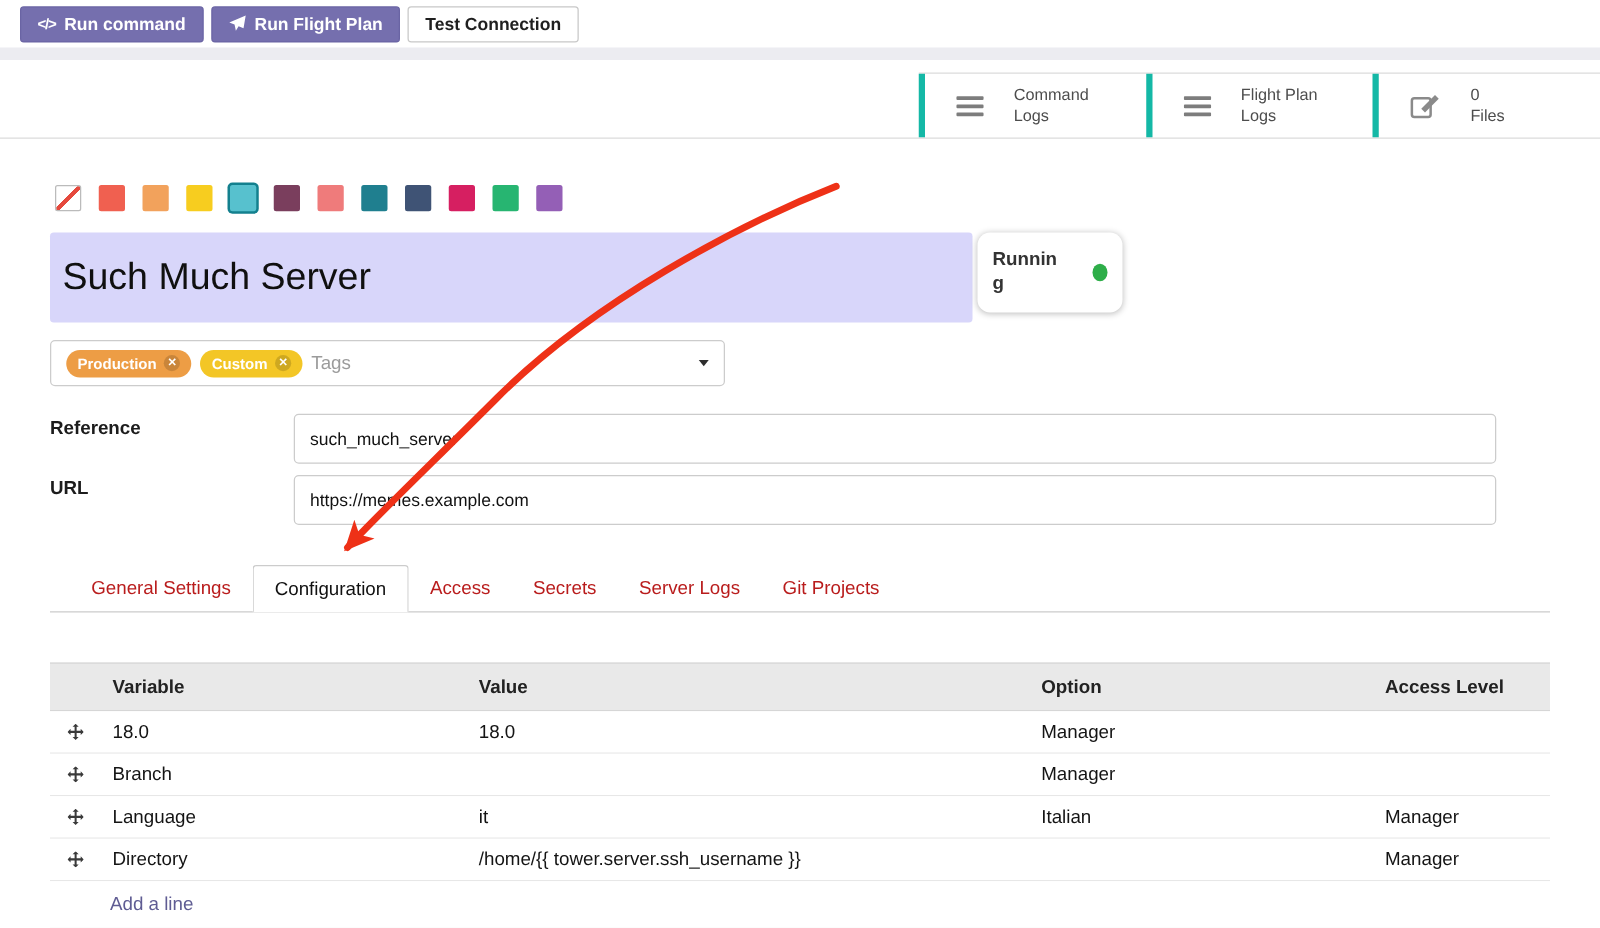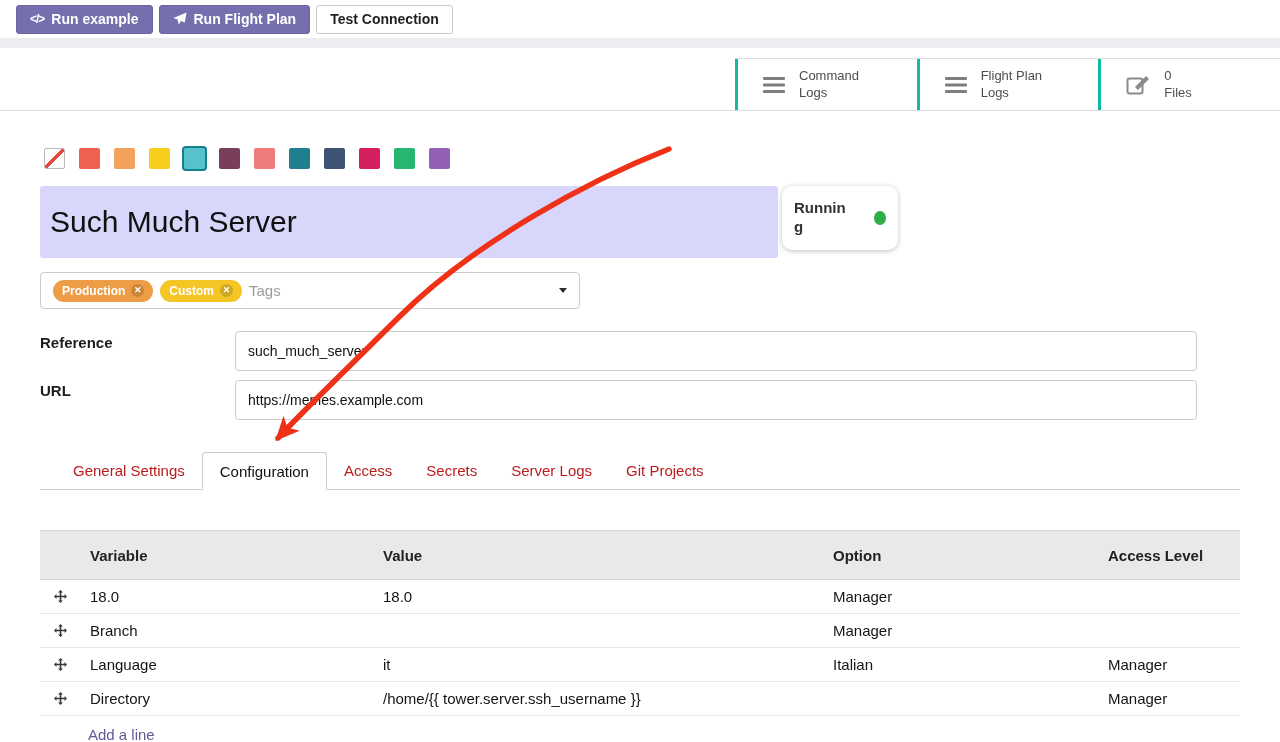--- a/index.html
+++ b/index.html
@@ -9,21 +9,21 @@
   
   .toolbar{position:absolute;top:0;left:0;right:0;height:38px;display:flex;align-items:center;gap:6px;padding-left:16px;background:#fff}
   .btn{height:29px;display:inline-flex;align-items:center;gap:7px;padding:0 13px;border-radius:3px;font-size:14px;font-weight:bold;font-family:inherit;cursor:pointer}
   .btn-primary{background:#756FAE;border:1px solid #6a64a4;color:#fff}
   .btn-secondary{background:#fff;border:1px solid #c8c8c8;color:#1f1f1f}
   .code-glyph{font-size:12px;font-weight:bold;letter-spacing:-1px}
   .gray-strip{position:absolute;top:38px;left:0;right:0;height:10px;background:#ececf1}
 
   
   .statbar{position:absolute;top:58px;left:735px;right:0;height:52px;display:flex;border-top:1px solid #dcdcdc;background:#fff}
-  .stat{flex:1;display:flex;align-items:center;gap:14px;padding-left:25px;border-left:3px solid #14b8a6;cursor:pointer}
+  .stat{flex:1;display:flex;align-items:center;gap:24px;padding-left:25px;border-left:5px solid #14b8a6;cursor:pointer}
   .stat-text{font-size:13px;color:#4d4d4d;line-height:1.3}
   .panel-sep{position:absolute;top:110px;left:0;right:0;border-top:1px solid #dcdcdc}
 
   
   .swatches{position:absolute;left:44px;top:148px;display:flex;gap:14px;align-items:center}
   .swatch{width:21px;height:21px;border-radius:2px;cursor:pointer}
   .swatch.none{background:#fff;border:1px solid #bbb;background-image:linear-gradient(135deg,transparent 44%,#e5493d 44%,#e5493d 56%,transparent 56%)}
   .swatch.selected{box-shadow:0 0 0 2px #13808e}
 
   
@@ -48,39 +48,39 @@
   #url-input{top:380px}
 
   
   .tabs{position:absolute;left:40px;right:40px;top:452px;height:38px;display:flex;align-items:stretch;border-bottom:1px solid #ccc;padding-left:16px}
   .tab{display:flex;align-items:center;padding:0 17px;font-size:15px;color:#b91c1c;cursor:pointer}
   .tab.active{background:#fff;border:1px solid #ccc;border-bottom-color:#fff;margin-bottom:-1px;color:#111;border-radius:3px 3px 0 0}
 
   
   .table{position:absolute;left:40px;right:40px;top:530px}
   .trow{display:grid;grid-template-columns:40px 293px 450px 275px 1fr;align-items:center}
-  .thead{background:#E9E9E9;height:50px;border-top:1px solid #d6d6d6;border-bottom:1px solid #d6d6d6}
+  .thead{background:#E9E9E9;height:39px;border-top:1px solid #d6d6d6;border-bottom:1px solid #d6d6d6}
   .thead .cell{font-size:15px;font-weight:bold;color:#222}
   .tbody-row{height:34px;border-bottom:1px solid #e7e7e7;font-size:15px;color:#141414;background:#fff}
   .cell{padding-left:10px;overflow:hidden;white-space:nowrap}
   .cell.handle{display:flex;justify-content:center;padding-left:0;cursor:grab}
   .add-line{padding:10px 0 10px 48px;font-size:15px;color:#5F5C93;cursor:pointer;border-bottom:1px solid #e7e7e7;background:#fff}
 
   
   .arrow{position:absolute;left:0;top:0;pointer-events:none;z-index:40}
 </style>
 </head>
 <body>
 
 <div id="app">
 
   <div class="toolbar">
     <button class="btn btn-primary" style="background-color: rgb(117, 111, 174);">
       <span class="code-glyph">&lt;/&gt;</span>
-      <span>Run example</span>
+      <span>Run command</span>
     </button>
     <button class="btn btn-primary" style="background-color: rgb(117, 111, 174);">
       <span style="display:inline-flex">
         <svg width="14" height="14" viewBox="0 0 16 16">
             <path d="M15.5 0.5 L0.5 6.8 L5.3 8.6 L6.5 14.5 L9 10.2 L13.5 12 Z" fill="#fff"></path>
           </svg>
       </span>
       <span>Run Flight Plan</span>
     </button>
     <button class="btn btn-secondary">

